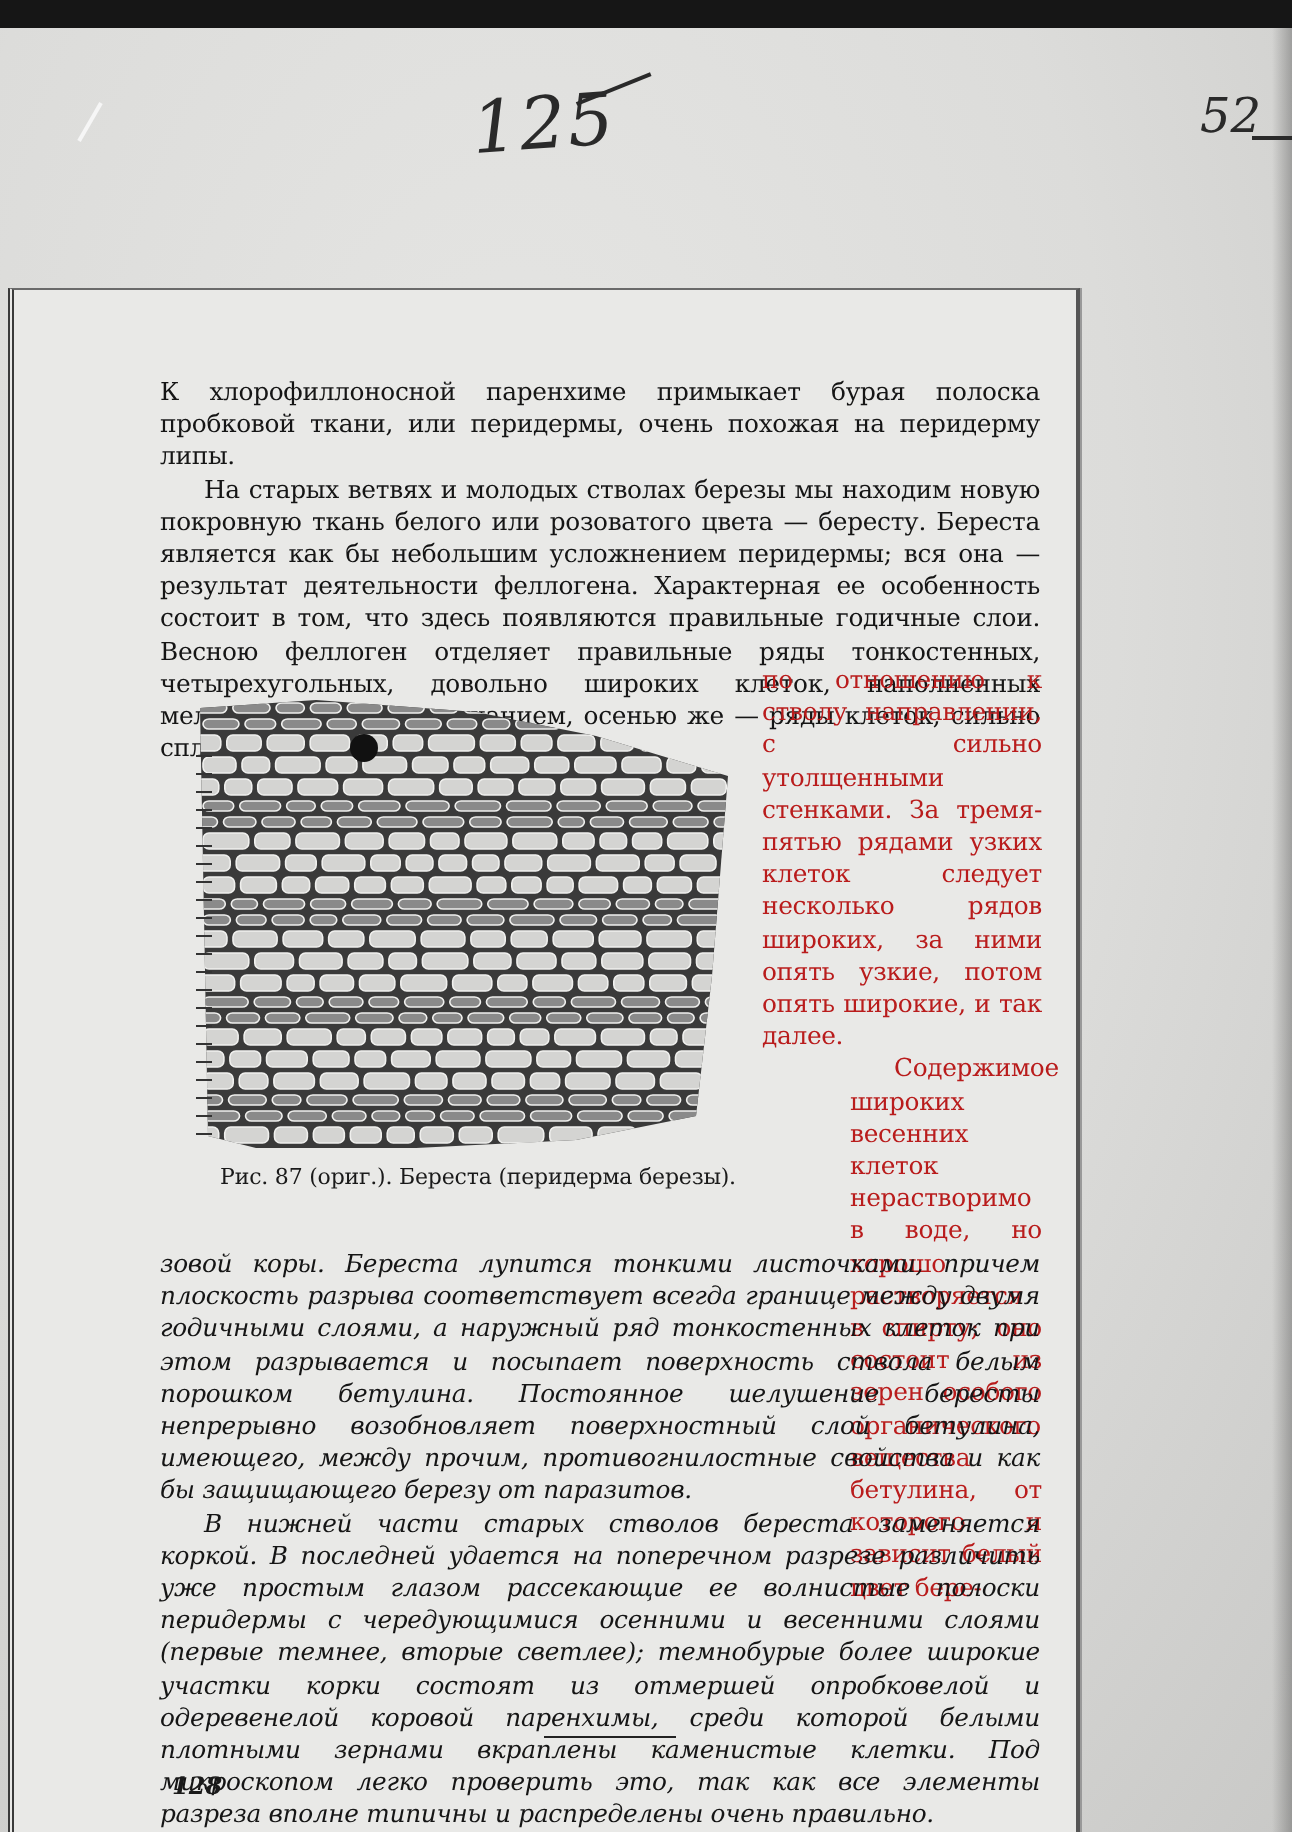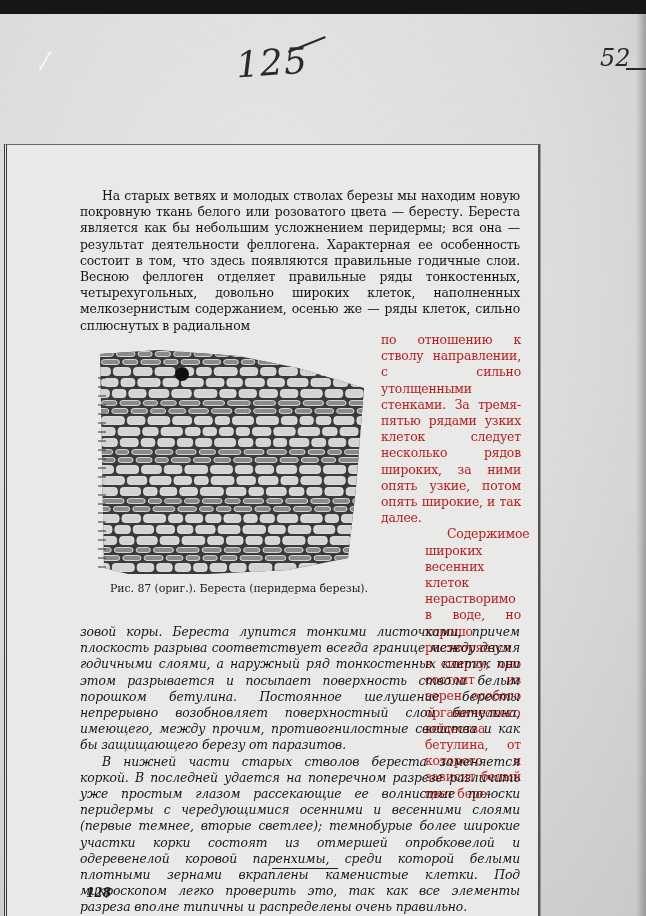--- a/index.html
+++ b/index.html
@@ -62,20 +62,21 @@
 <div class="topbar"></div>
 <div class="backing"></div>
 <div class="right-edge"></div>
 <div class="mark-slash"></div>
 <div class="hand hand-125">125</div>
 <div class="hand hand-52">52</div>
 
 <div class="sheet"></div>
 
 <div class="text block1">
+  <p>К хлорофиллоносной паренхиме примыкает бурая полоска пробковой ткани, или перидермы, очень похожая на перидерму липы.</p>
   <p class="indent">На старых ветвях и молодых стволах березы мы находим новую покровную ткань белого или розоватого цвета — бересту. Береста является как бы небольшим усложнением перидермы; вся она — результат деятельности феллогена. Характерная ее особенность состоит в том, что здесь появляются правильные годичные слои. Весною феллоген отделяет правильные ряды тонкостенных, четырехугольных, довольно широких клеток, наполненных мелкозернистым содержанием, осенью же — ряды клеток, сильно сплюснутых в радиальном</p>
 </div>
 
 <div class="figure">
   <svg id="fig-svg" width="268" height="230" viewBox="0 0 268 230">
       <g clip-path="url(#figclip)">
         <rect x="0" y="0" width="268" height="230" fill="#3a3a3a"></rect>
         <rect x="-2.5" y="3.5" width="17.90414951989026" height="5" rx="3" fill="#8a8a8a" stroke="#f0f0ee" stroke-width="0.8"></rect>
         <rect x="18.40414951989026" y="3.5" width="18.60789609053498" height="5" rx="3" fill="#8a8a8a" stroke="#f0f0ee" stroke-width="0.8"></rect>
         <rect x="40.01204561042524" y="3.5" width="14.154749657064471" height="5" rx="3" fill="#8a8a8a" stroke="#f0f0ee" stroke-width="0.8"></rect>

